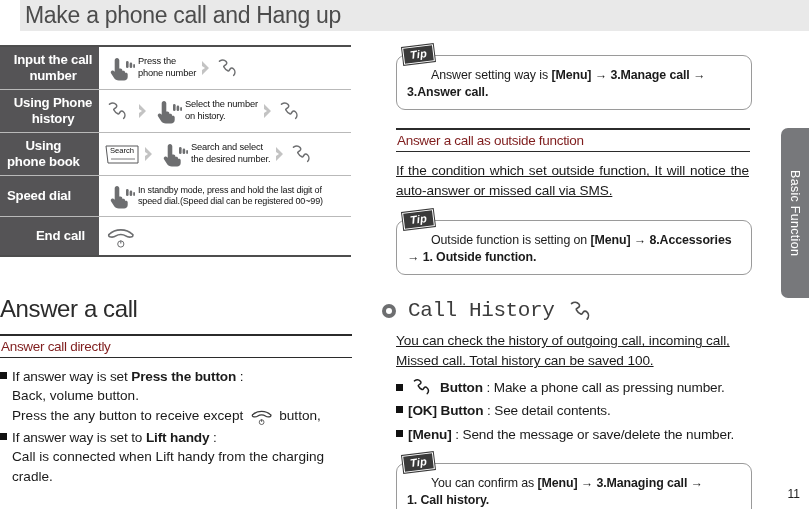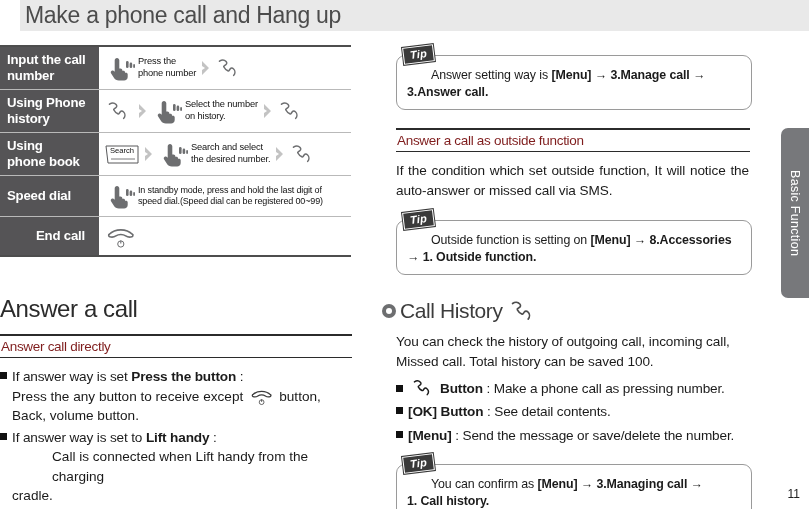--- a/index.html
+++ b/index.html
@@ -98,20 +98,21 @@
     background: #555456;
     color: #ffffff;
     font-size: 13.2px;
     font-weight: 700;
     line-height: 1.18;
     display: flex;
     align-items: center;
     padding: 6px 0 6px 7px;
     box-sizing: border-box;
     letter-spacing: -0.2px;
+    text-align: center;
   }
   .method-table .row .steps-cell {
     flex: 1;
     background: #ffffff;
     display: flex;
     align-items: center;
     padding: 4px 6px;
     box-sizing: border-box;
     gap: 3px;
   }
@@ -151,21 +152,22 @@
     color: #7f1d1d;
     padding: 3px 0 3px 1px;
     letter-spacing: -0.3px;
   }
   .h2-section {
     font-size: 21px;
     color: #3c3c3c;
     letter-spacing: -0.4px;
     display: flex;
     align-items: center;
-    gap: 4px;
+    gap: 12px;
+    font-family: Liberation Mono, monospace;
   }
   .bullet-dot {
     width: 14px; height: 14px;
     border-radius: 50%;
     background: #6d6e70;
     position: relative;
     flex: 0 0 auto;
     display: inline-block;
   }
   .bullet-dot::after {
@@ -177,20 +179,21 @@
     background: #ffffff;
   }
 
   
   .para {
     font-size: 13.6px;
     line-height: 1.45;
     color: #1b1b1b;
     text-align: justify;
     letter-spacing: -0.1px;
+    text-decoration: underline;
   }
   .bullet-row {
     display: flex;
     align-items: flex-start;
     font-size: 13.6px;
     line-height: 1.43;
     color: #1b1b1b;
     letter-spacing: -0.15px;
   }
   .sq {
@@ -361,43 +364,43 @@
     <div class="h1-title">Answer a call</div>
     <div class="h2-bar" style="margin-top:11px;width:351px;">Answer call directly</div>
 
     <div style="margin-top:9px;">
       <div class="bullet-row">
         <span class="sq"></span>
         <span>
           <span>If answer way is set </span><b>Press the button</b><span> :</span>
         </span>
       </div>
+      <div class="indent" style="font-size:13.6px;line-height:1.43;">Back, volume button.</div>
       <div class="indent" style="font-size:13.6px;line-height:1.43;display:flex;align-items:center;flex-wrap:wrap;">
         <span>Press the any button to receive except </span>
         <svg width="32" height="20" viewBox="0 0 30 26" style="margin:0 2px;">
           <path d="M4 11.5c3.4-3.3 8-4.6 11.8-4.6 3.9 0 8.4 1.3 11.8 4.6" fill="none" stroke="#3b3b3b" stroke-width="1.6" stroke-linecap="round"></path>
           <path d="M4 11.5c-.6.9-.3 2 .7 2.3 2.3.7 4.5.3 6.2-.9 1.3-.9 2.9-1.4 4.9-1.4s3.6.5 4.9 1.4c1.7 1.2 3.9 1.6 6.2.9 1-.3 1.3-1.4.7-2.3" fill="none" stroke="#3b3b3b" stroke-width="1.6" stroke-linecap="round"></path>
           <g stroke="#3b3b3b" stroke-width="1" fill="none">
             <circle cx="15.8" cy="21" r="3.1"></circle>
             <path d="M15.8 17.4v3.2" stroke-width="1.1"></path>
           </g>
         </svg>
         <span> button,</span>
       </div>
-      <div class="indent" style="font-size:13.6px;line-height:1.43;">Back, volume button.</div>
     </div>
 
     <div style="margin-top:2px;">
       <div class="bullet-row">
         <span class="sq"></span>
         <span>
           <span>If answer way is set to </span><b>Lift handy</b><span> :</span>
         </span>
       </div>
-      <div class="indent" style="font-size:13.6px;line-height:1.43;margin-left:40px;">Call is connected when Lift handy from the charging</div>
+      <div class="indent" style="font-size:13.6px;line-height:1.43;">Call is connected when Lift handy from the charging</div>
       <div class="indent" style="font-size:13.6px;line-height:1.43;">cradle.</div>
     </div>
   </div>
 </div>
 
 <div class="col-right">
 
   <div class="tip-box" style="margin-top:10px;">
     <div class="tip-badge">Tip</div>
     <div class="tip-text">

